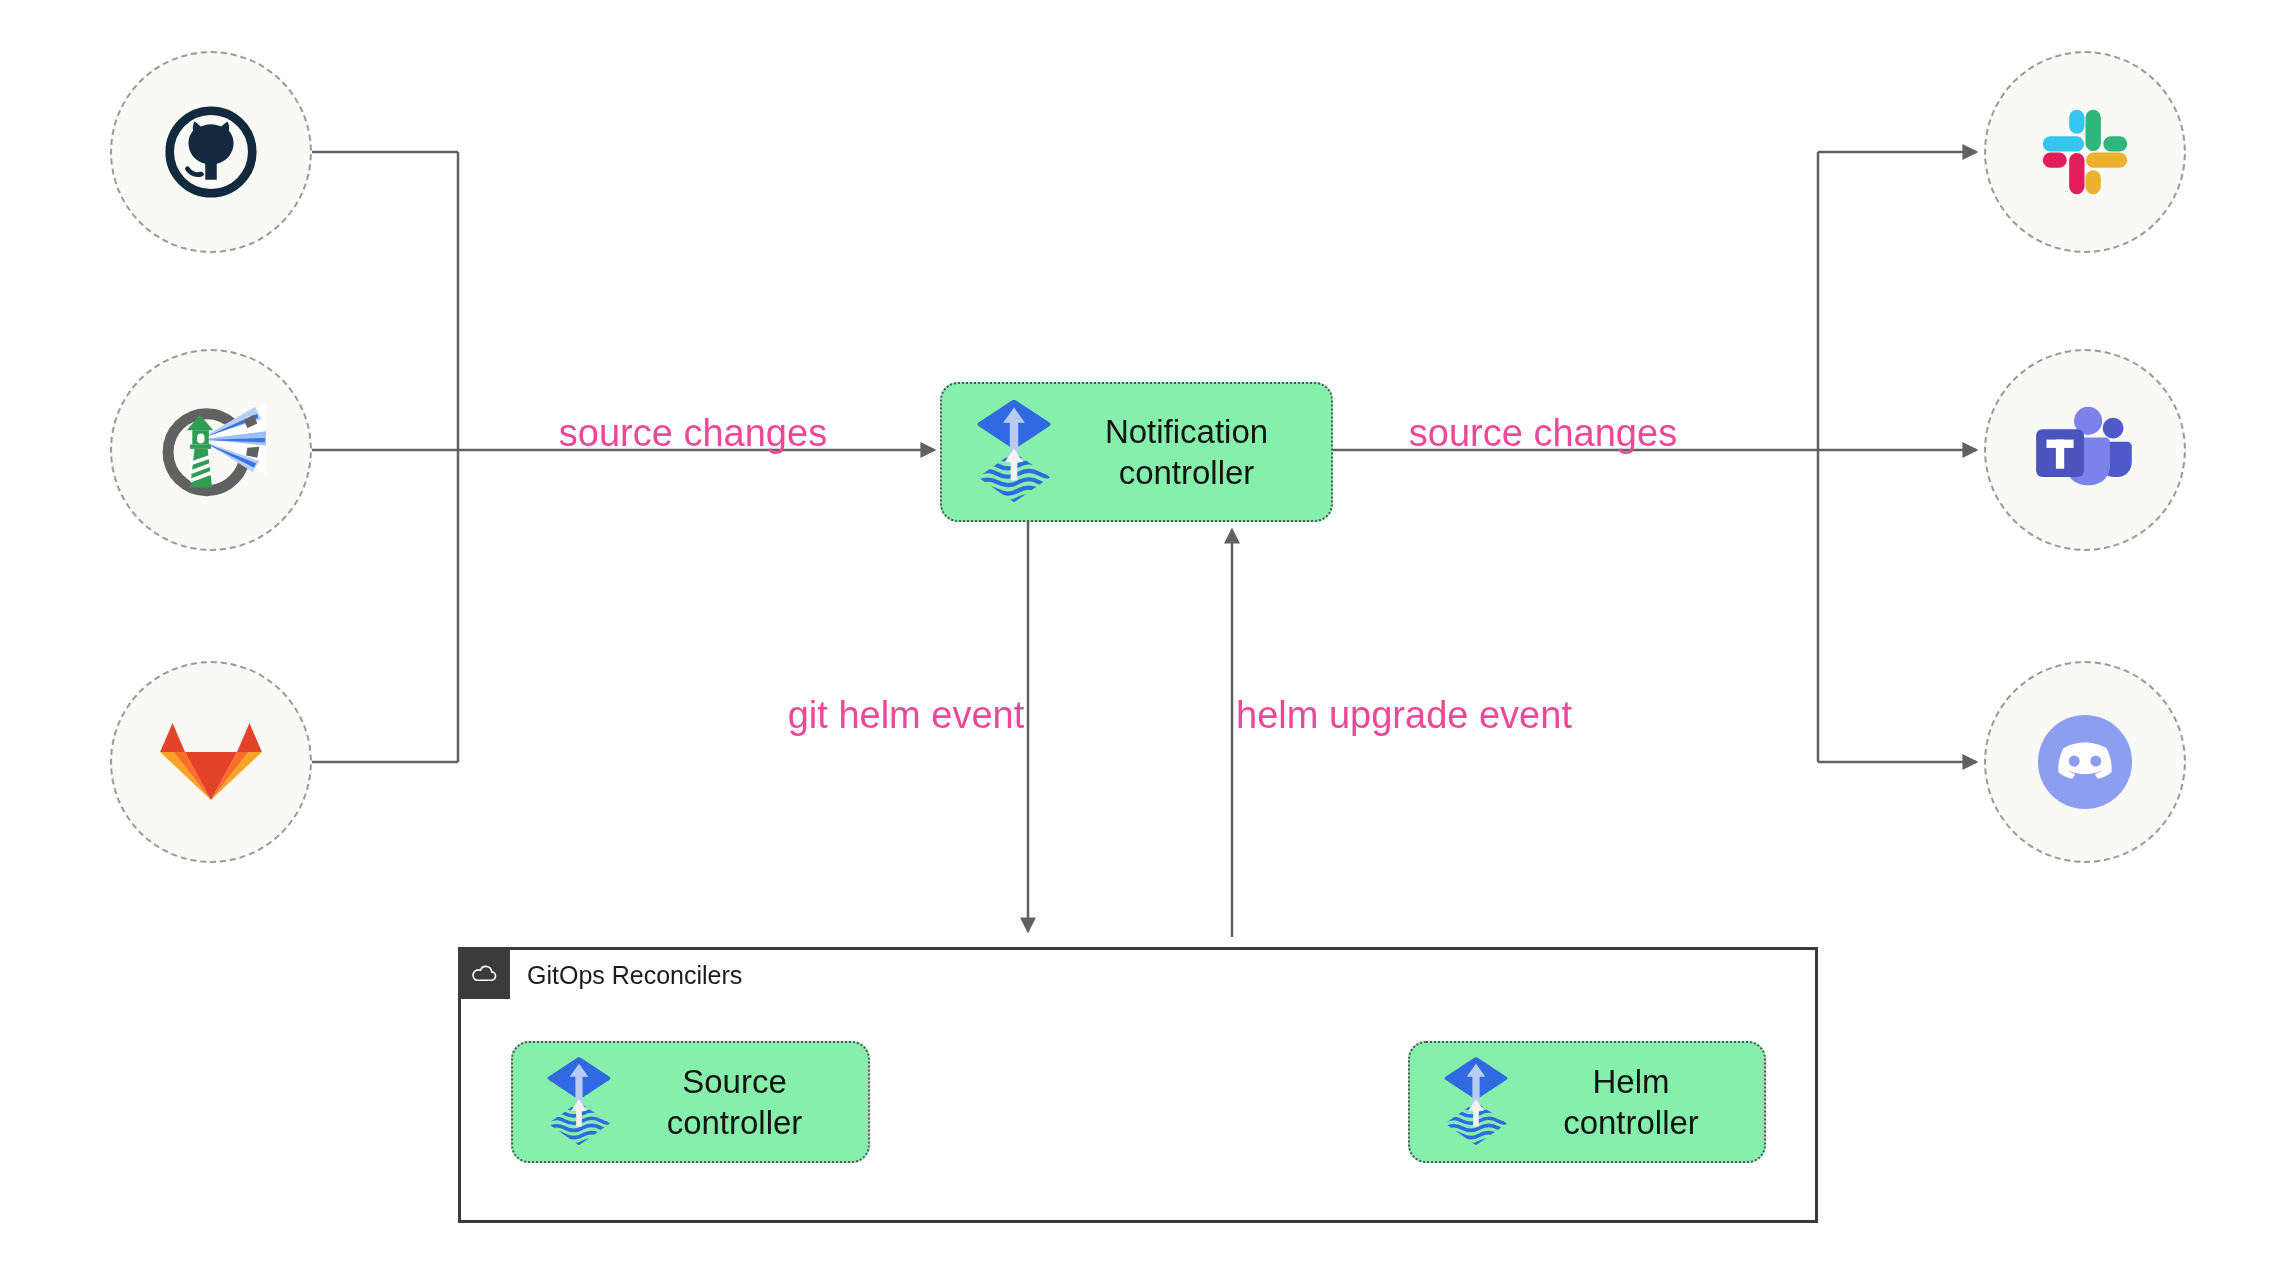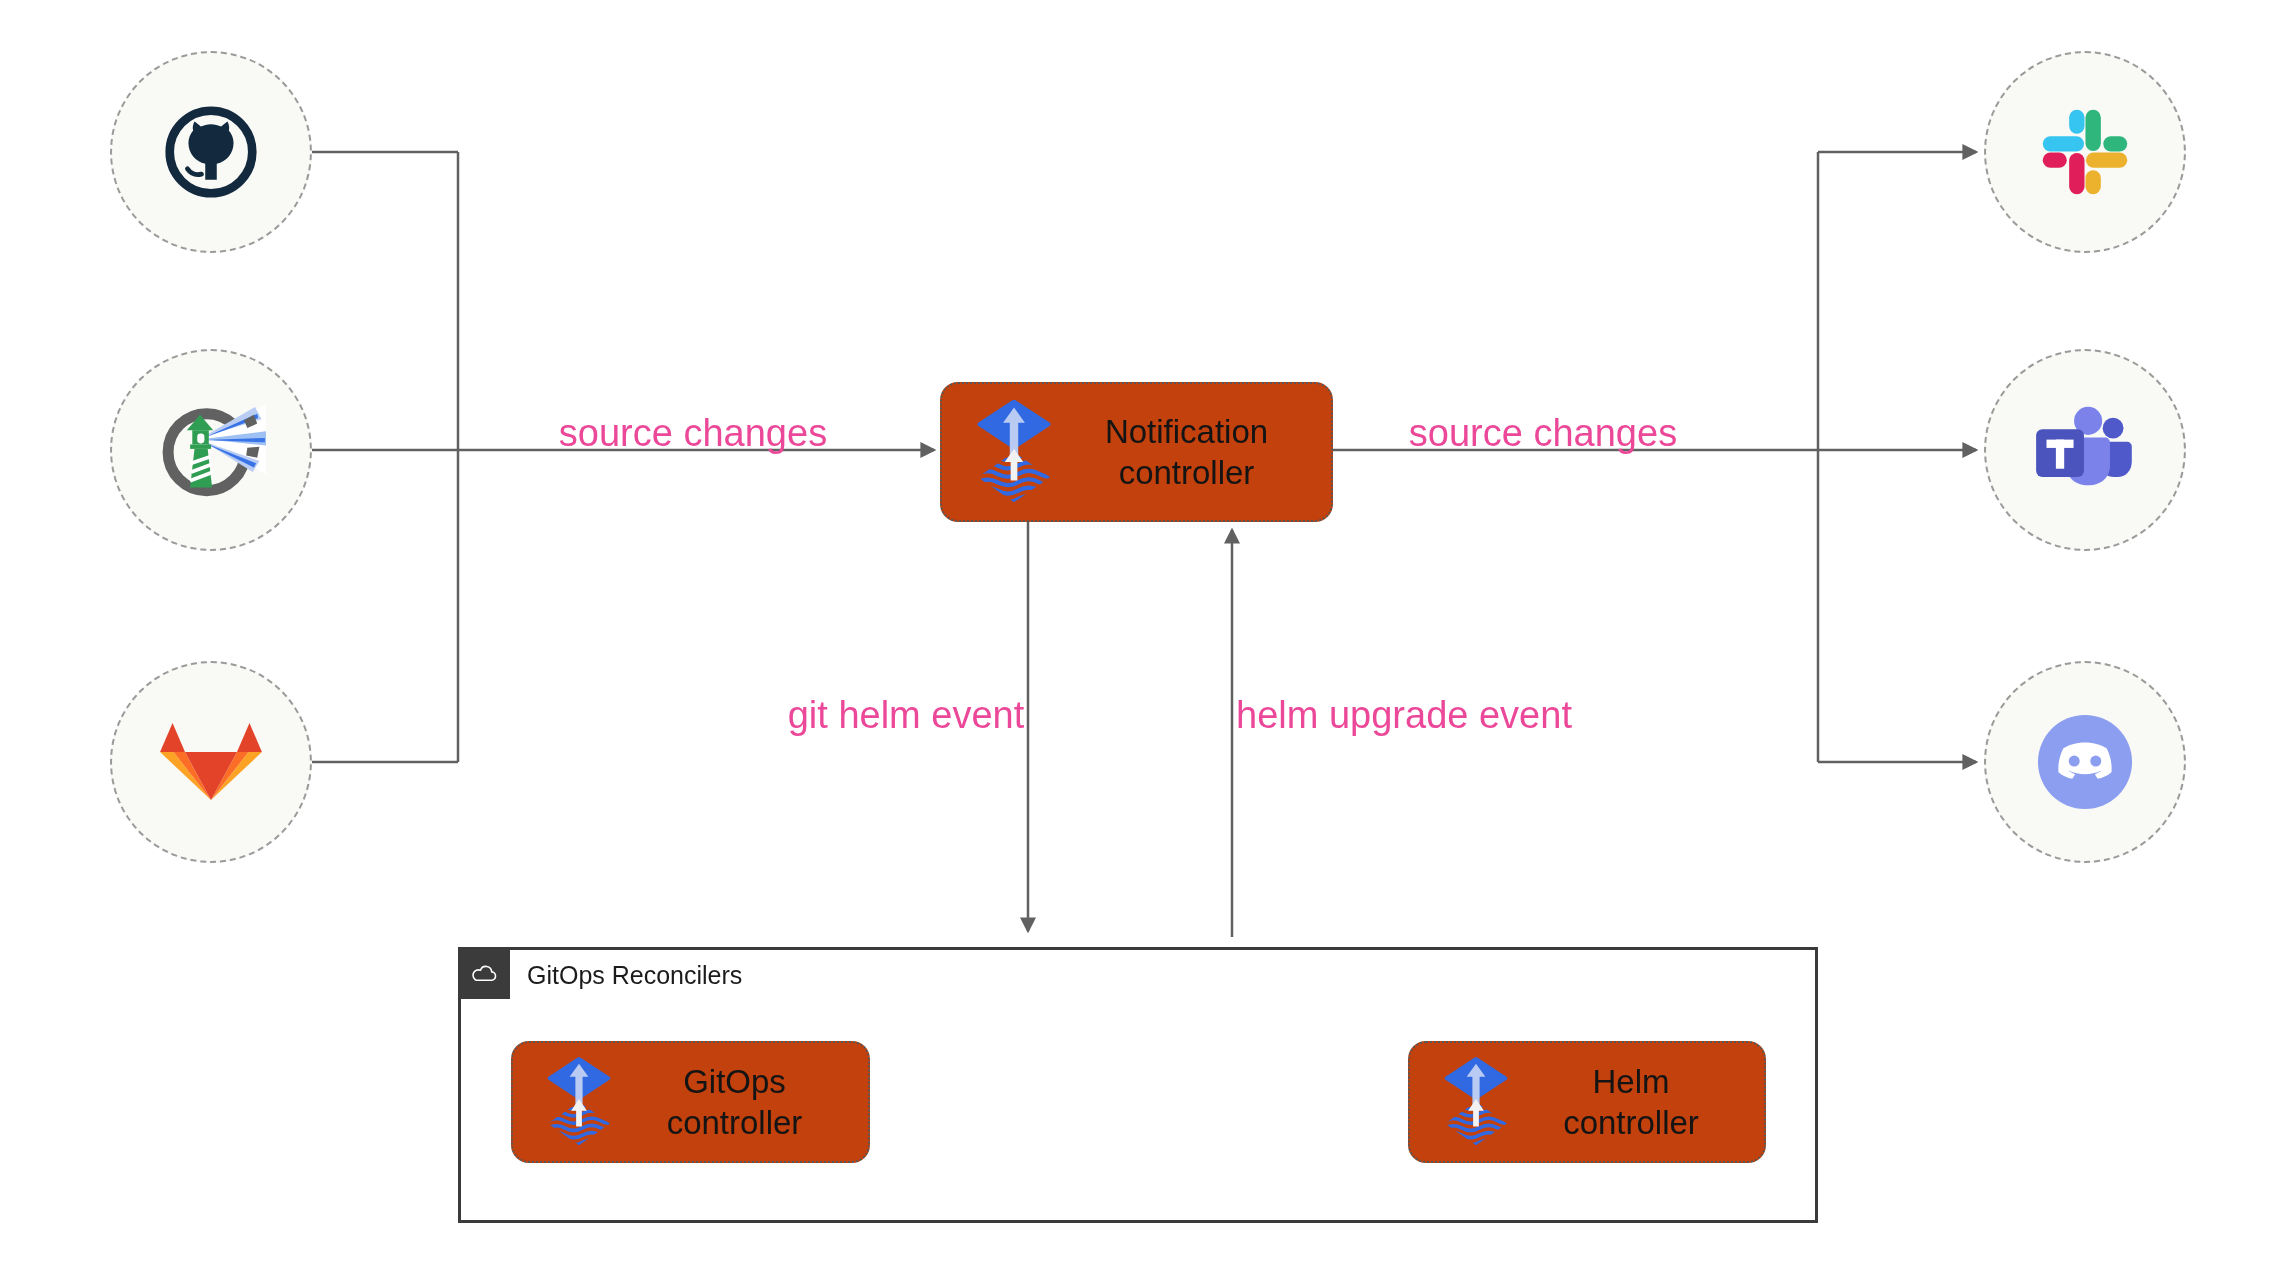--- a/index.html
+++ b/index.html
@@ -7,21 +7,21 @@
     position:relative;width:2292px;height:1284px;background:#ffffff;overflow:hidden;
     font-family:"Liberation Sans", sans-serif;color:#1b1b1b;
   }
   .wires{position:absolute;left:0;top:0;width:2292px;height:1284px;pointer-events:none;}
   .circle{
     position:absolute;width:202px;height:202px;border-radius:50%;
     background:#f9f9f6;border:2.5px dashed #9a9a9a;box-sizing:border-box;
     display:flex;align-items:center;justify-content:center;
   }
   .ctrl-box{
-    position:absolute;background:#c2410c;border:2px dotted #565656;border-radius:18px;
+    position:absolute;background:#86efac;border:2px dotted #565656;border-radius:18px;
     box-sizing:border-box;display:flex;align-items:center;
   }
   .ctrl-box .fluxicon{flex:0 0 auto;margin-left:30px;}
   .ctrl-box .boxlabel{
     flex:1 1 auto;text-align:center;font-size:33px;line-height:1.25;color:#141414;
     padding:0 26px 0 12px;
   }
   .edge-label{
     position:absolute;transform:translateX(-50%);white-space:nowrap;
     font-size:38px;color:#ec4899;
@@ -208,21 +208,21 @@
       <svg width="32" height="23" viewBox="0 0 100 70">
           <use href="#i-cloud"></use>
         </svg>
     </div>
     <div class="gitops-title">GitOps Reconcilers</div>
 
     <div class="ctrl-box" style="left:50px;top:91px;width:359px;height:122px">
       <svg class="fluxicon" width="72" height="90" viewBox="0 0 100 124">
           <use href="#i-flux"></use>
         </svg>
-      <div class="boxlabel">GitOps controller</div>
+      <div class="boxlabel">Source controller</div>
     </div>
 
 
     <div class="ctrl-box" style="left:947px;top:91px;width:358px;height:122px">
       <svg class="fluxicon" width="72" height="90" viewBox="0 0 100 124">
           <use href="#i-flux"></use>
         </svg>
       <div class="boxlabel">Helm controller</div>
     </div>
   </div>

